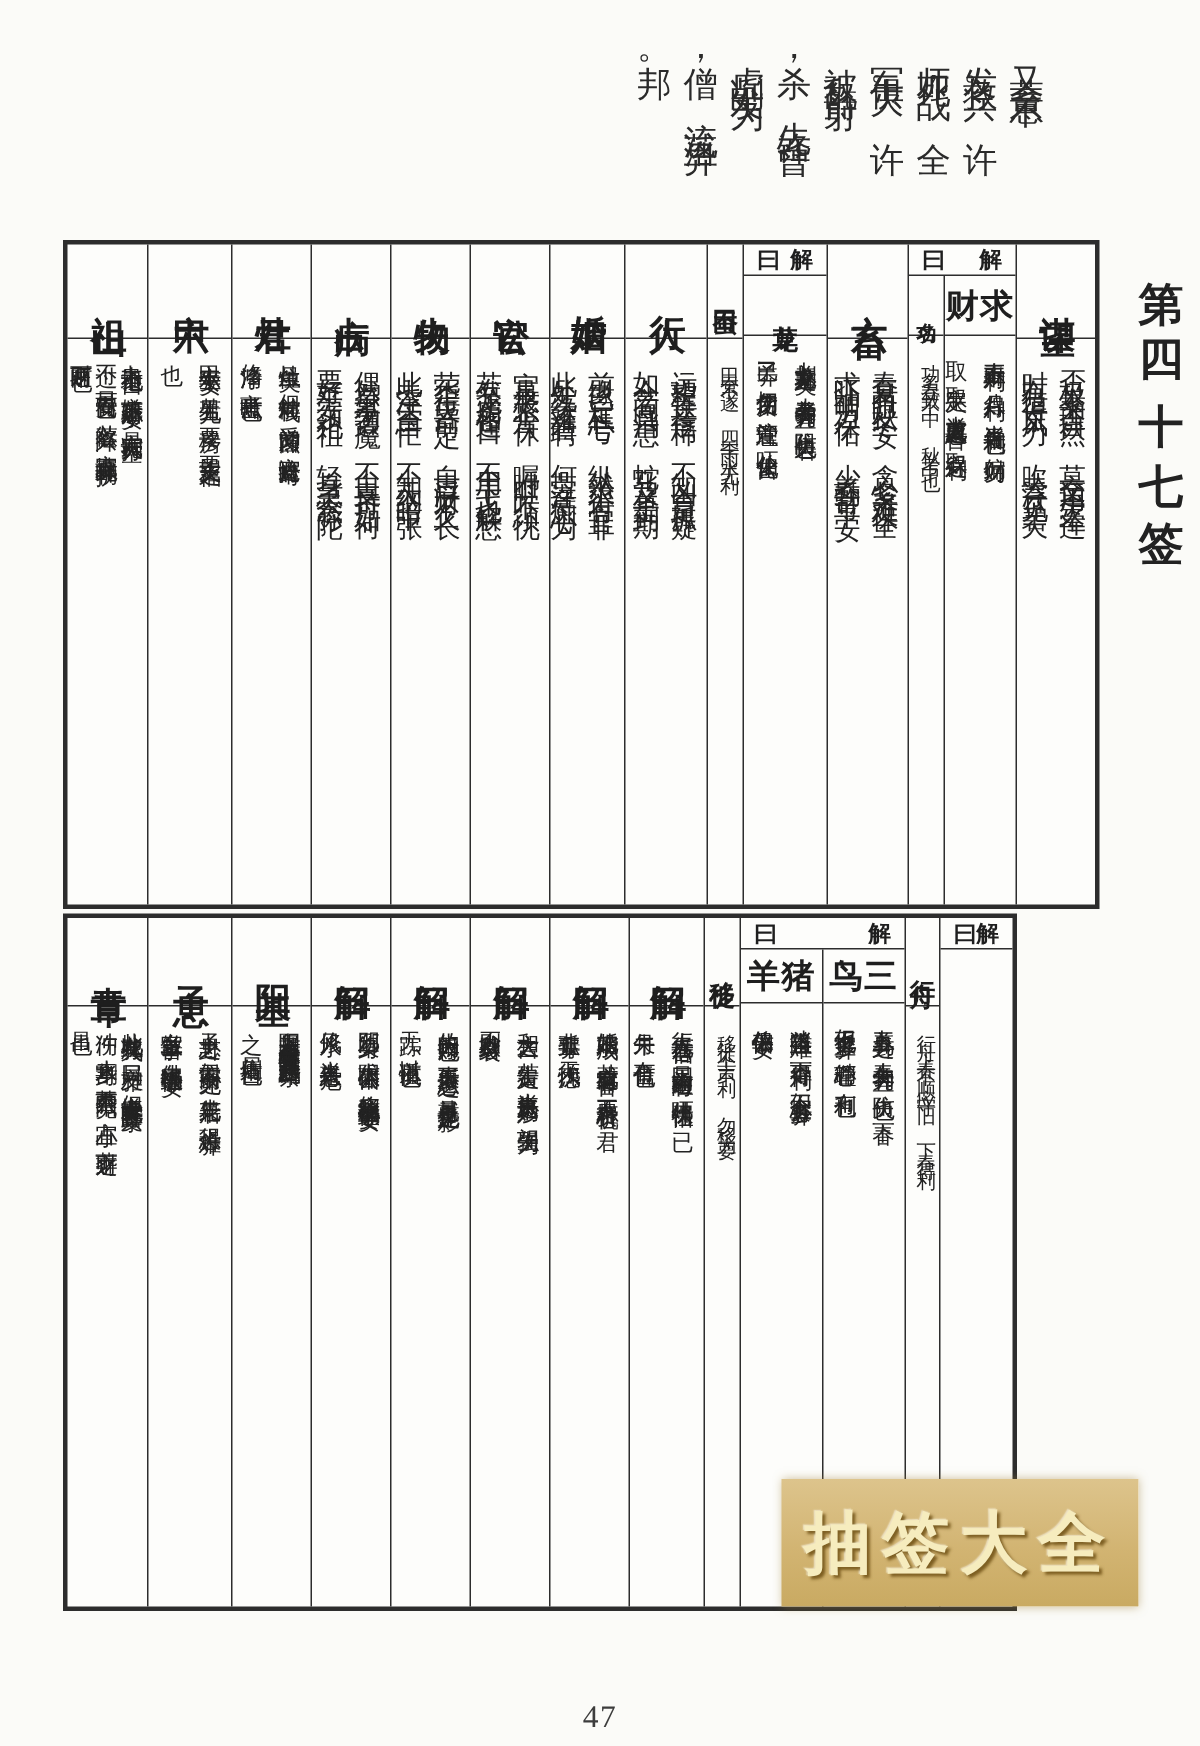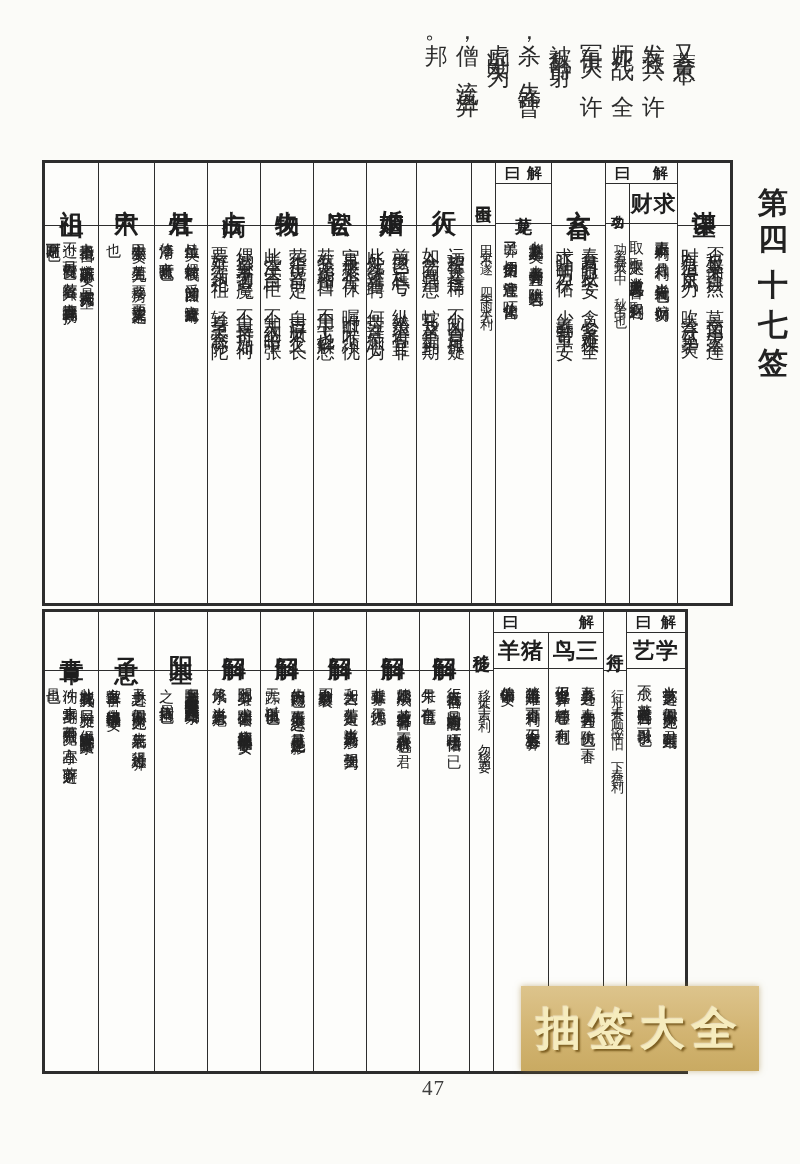--- a/index.html
+++ b/index.html
@@ -38,21 +38,21 @@
   .bottom .sub .hd{height:36px;}
   .w53{width:53px;} .w56{width:56px;} .w55{width:55px;} .w54{width:54px;}
   .w50{width:50px;} .w48{width:48px;} .w58{width:58px;}
   .w24{width:24px;} .w23{width:23px;}
   .watermark{position:absolute;left:521px;top:986px;width:238px;height:85px;z-index:5;
       display:flex;align-items:center;justify-content:center;
       background:linear-gradient(180deg,#ddc48c 0%,#d2b472 55%,#c9aa62 100%);
       box-shadow:0 0 6px rgba(160,130,60,.5);}
   .watermark span{font-size:45px;font-weight:700;letter-spacing:7px;color:#f6ecbe;
       text-shadow:2px 2px 2px rgba(110,80,20,.85),-1px -1px 1px rgba(255,255,245,.6);}
-  .page-num{position:absolute;top:1076px;left:355px;width:90px;text-align:right;
+  .page-num{position:absolute;top:1132px;left:355px;width:90px;text-align:center;
       font-size:21px;color:#3d3d3d;letter-spacing:1px;}
 </style>
 </head>
 <body>
 
 <div class="page">
 
   <div class="intro vtext">又蓄意不
 发救兵。许
 师死战，全
@@ -296,27 +296,20 @@
         </div>
       <div class="bd nar">行舟上春不顺应守旧　下春得利</div>
     </div>
 
     <div class="group">
       <div class="strip">
         <span>曰</span>
         <span>解</span>
       </div>
       <div class="sub">
-        <div class="col w58">
-          <div class="hd">
-              <span class="hh">艺学</span>
-            </div>
-          <div class="bd l2">卜学技艺之卦　似密云不雨之兆　君时运未到
-不成　若肖龙者时运合局　可以学习也</div>
-        </div>
       </div>
     </div>
   </div>
 
   <div class="watermark">
     <span>抽签大全</span>
   </div>
 
   <div class="page-num">47</div>
 

